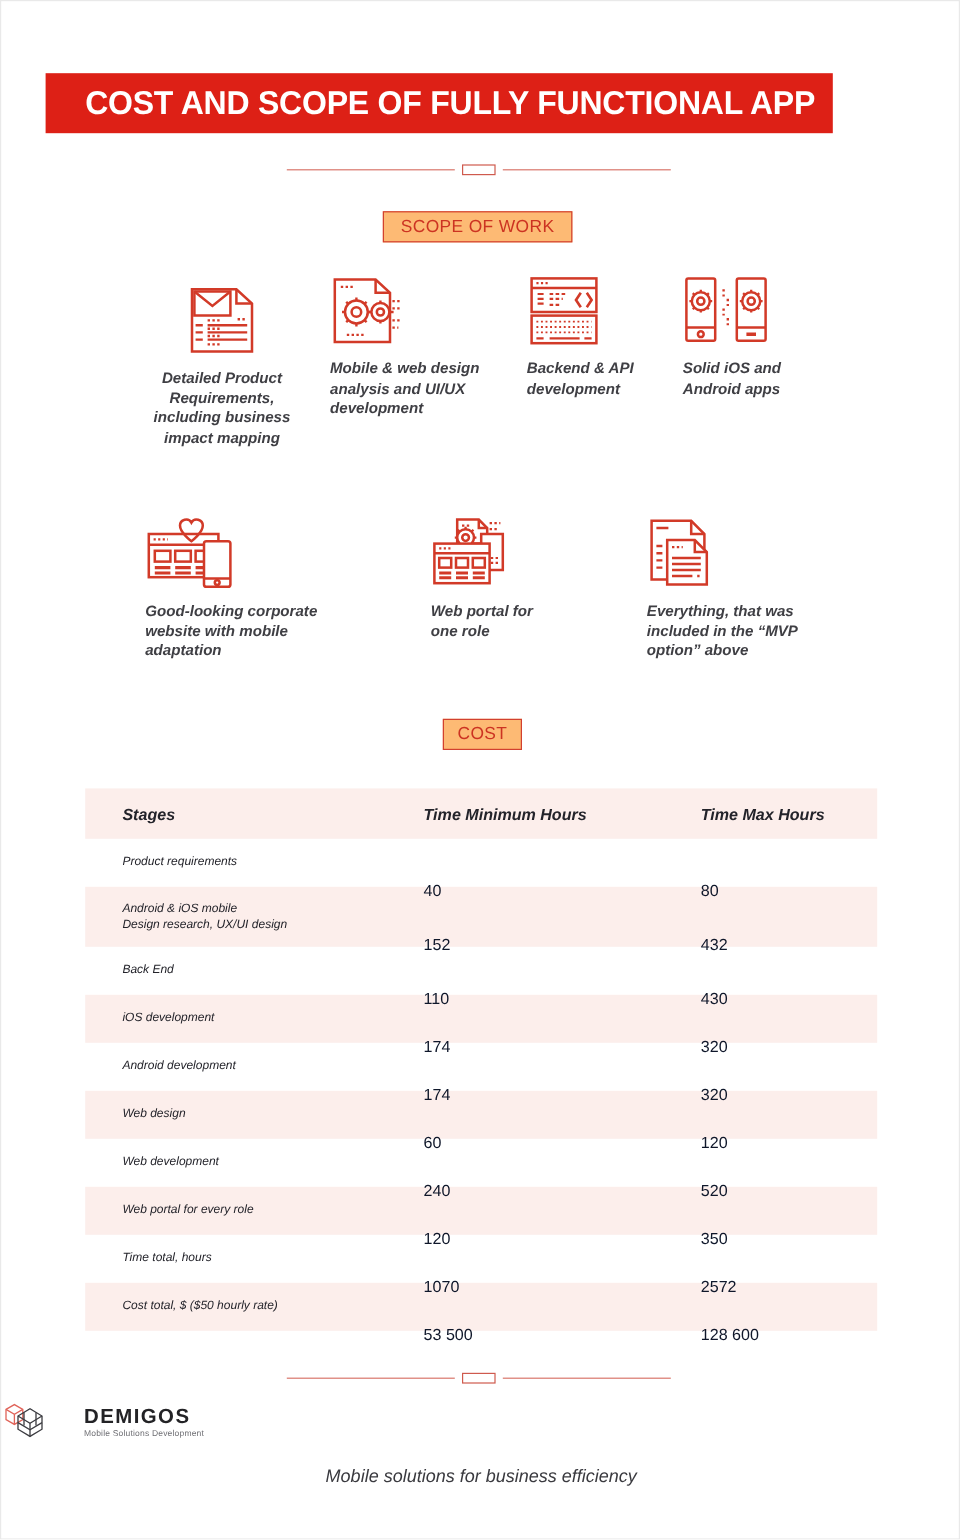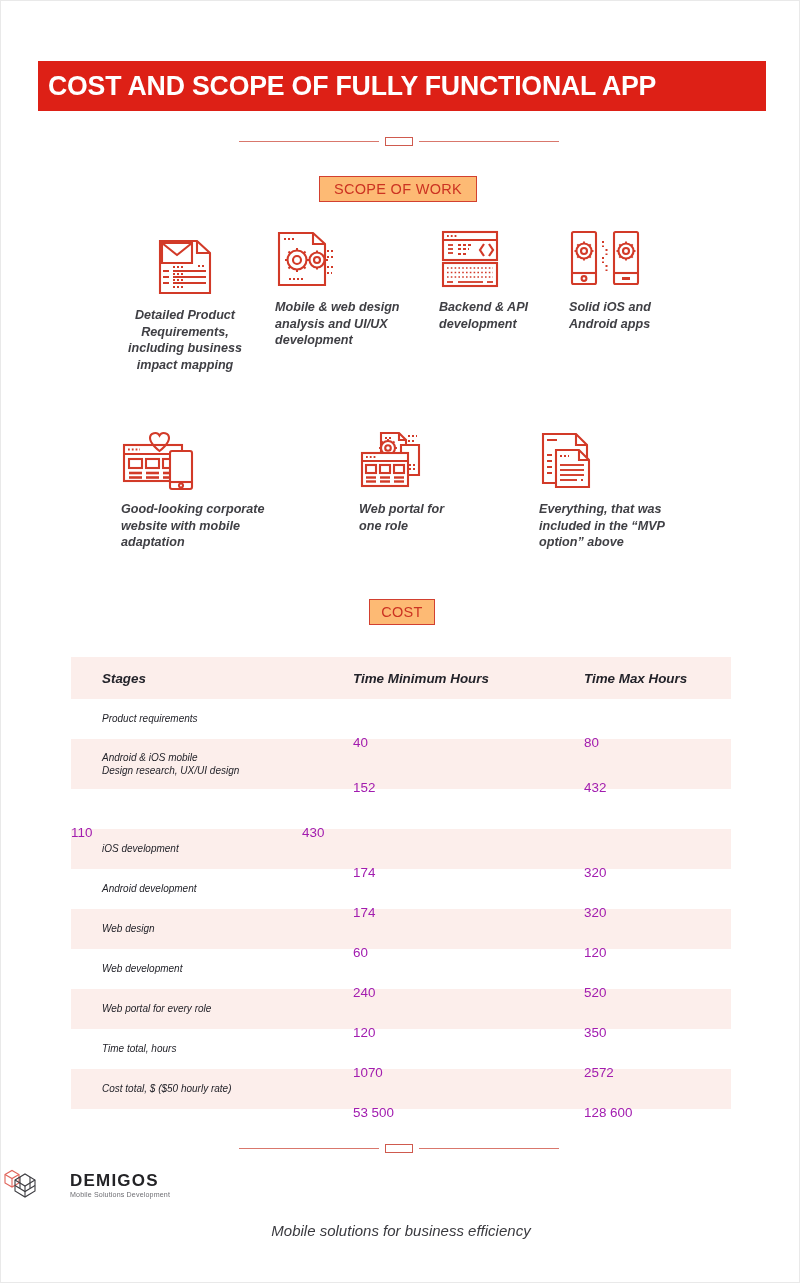--- a/index.html
+++ b/index.html
@@ -18,26 +18,26 @@
     height: 1283px;
     background: #ffffff;
     border: 1px solid #e9e9e9;
   }
 
   
   .header-bar {
     position: absolute;
     left: 37px;
     top: 60px;
-    width: 728px;
+    width: 656px;
     height: 50px;
     background: #dd2016;
     display: flex;
     align-items: center;
-    padding-left: 10px;
+    padding-left: 33px;
   }
   .header-title {
     color: #ffffff;
     font-size: 27.5px;
     font-weight: bold;
     letter-spacing: -0.2px;
     font-stretch: condensed;
     transform: scaleX(0.97);
     transform-origin: left center;
     white-space: nowrap;
@@ -128,21 +128,21 @@
     color: #23232a;
   }
   .stage {
     font-size: 10px;
     font-style: italic;
     color: #23232a;
     line-height: 1.35;
   }
   .num {
     font-size: 13.4px;
-    color: #a21caf;
+    color: #0f172a;
     margin-top: 46px;
   }
 
   
   .logo-wrap {
     position: absolute;
     left: 0; top: 1165px;
     width: 800px;
     display: flex;
     align-items: center;
@@ -451,20 +451,21 @@
     </div>
 
     <div class="trow body tall shaded">
       <div class="c0 stage" style="white-space:pre-line">Android &amp; iOS mobile
 Design research, UX/UI design</div>
       <div class="c1 num">152</div>
       <div class="c2 num">432</div>
     </div>
 
     <div class="trow body">
+      <div class="c0 stage">Back End</div>
       <div class="c1 num">110</div>
       <div class="c2 num">430</div>
     </div>
 
     <div class="trow body shaded">
       <div class="c0 stage">iOS development</div>
       <div class="c1 num">174</div>
       <div class="c2 num">320</div>
     </div>
 

